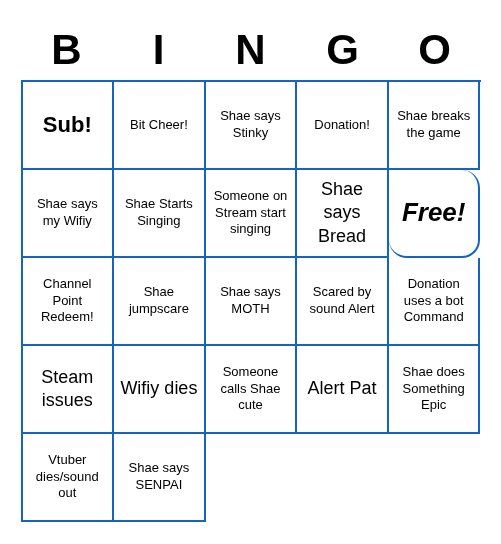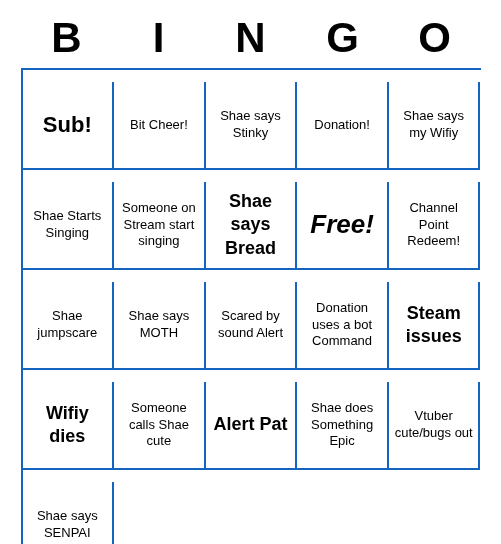--- a/index.html
+++ b/index.html
@@ -41,63 +41,64 @@
       display: flex;
       align-items: center;
       justify-content: center;
       text-align: center;
       padding: 6px 4px;
       font-size: 13px;
       font-weight: normal;
       color: #000;
       background: #fff;
       line-height: 1.3;
-      margin-top: 12px;
     }
     .bingo-cell.large-text {
       font-size: 22px;
       font-weight: bold;
     }
     .bingo-cell.free-space {
       font-size: 26px;
       font-weight: bold;
       font-style: italic;
+      border-radius: 18px;
     }
     .bingo-cell.medium-bold {
       font-size: 18px;
-      font-weight: bold;
+      font-weight: normal;
     }
   </style>
 </head>
 <body>
 
 <div class="bingo-card">
   <div class="bingo-header">
     <div class="bingo-letter">B</div>
     <div class="bingo-letter">I</div>
     <div class="bingo-letter">N</div>
     <div class="bingo-letter">G</div>
     <div class="bingo-letter">O</div>
   </div>
   <div class="bingo-grid" id="bingo-grid">
   <div class="bingo-cell large-text">Sub!</div>
       <div class="bingo-cell">Bit Cheer!</div>
       <div class="bingo-cell">Shae says Stinky</div>
       <div class="bingo-cell">Donation!</div>
+      <div class="bingo-cell">Shae breaks the game</div>
       <div class="bingo-cell">Shae says my Wifiy</div>
       <div class="bingo-cell">Shae Starts Singing</div>
       <div class="bingo-cell">Someone on Stream start singing</div>
       <div class="bingo-cell medium-bold">Shae says Bread</div>
       <div class="bingo-cell free-space">Free!</div>
       <div class="bingo-cell">Channel Point Redeem!</div>
       <div class="bingo-cell">Shae jumpscare</div>
       <div class="bingo-cell">Shae says MOTH</div>
       <div class="bingo-cell">Scared by sound Alert</div>
       <div class="bingo-cell">Donation uses a bot Command</div>
       <div class="bingo-cell medium-bold">Steam issues</div>
       <div class="bingo-cell medium-bold">Wifiy dies</div>
       <div class="bingo-cell">Someone calls Shae cute</div>
       <div class="bingo-cell medium-bold">Alert Pat</div>
       <div class="bingo-cell">Shae does Something Epic</div>
-      <div class="bingo-cell">Vtuber cute/bugs out</div>
+      <div class="bingo-cell">Vtuber dies/sound out</div>
       <div class="bingo-cell">Shae says SENPAI</div>
     </div>
 </div>
 
 </body></html>

